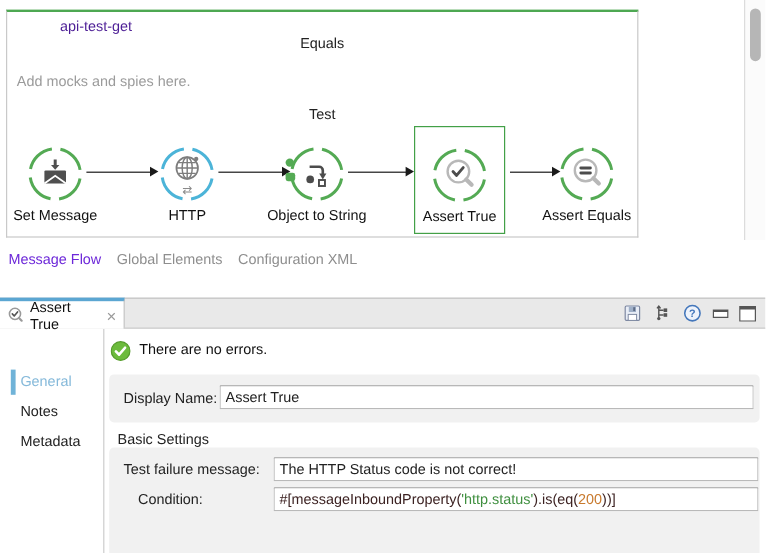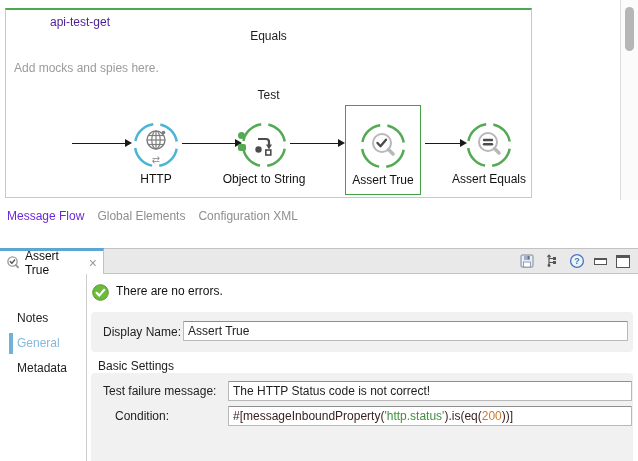--- a/index.html
+++ b/index.html
@@ -86,20 +86,32 @@
     <div class="flow-title">api-test-get</div>
     <div class="phase-label setup-label">Equals</div>
     <div class="hint">Add mocks and spies here.</div>
     <div class="phase-label test-label">Test</div>
 
     <div class="arrow" style="left:66px;width:58px;"></div>
     <div class="arrow" style="left:176px;width:58px;"></div>
     <div class="arrow" style="left:284px;width:53px;"></div>
     <div class="arrow" style="left:419px;width:40px;"></div>
 
+    <div class="node" style="left:2px;">
+      <svg class="ring" viewBox="0 0 48 48">
+        <circle cx="24" cy="24" r="21" fill="none" stroke="#54aa54" stroke-width="2.5" stroke-dasharray="26 7" stroke-dashoffset="13" transform="rotate(-45 24 24)"></circle>
+      </svg>
+      <svg class="node-icon" width="24" height="24" viewBox="0 0 24 24">
+        <path d="M12 1 v5" stroke="#4f4f4f" stroke-width="2.5"></path>
+        <path d="M8.5 5.5 L15.5 5.5 L12 9.5 Z" fill="#4f4f4f"></path>
+        <rect x="3" y="10" width="18" height="11" rx="1" fill="#4f4f4f"></rect>
+        <path d="M3 21 L12 14.5 L21 21" fill="none" stroke="#fff" stroke-width="1.5"></path>
+      </svg>
+      <div class="nlabel">Set Message</div>
+    </div>
 
     <div class="node" style="left:112px;">
       <svg class="ring" viewBox="0 0 48 48">
         <circle cx="24" cy="24" r="21" fill="none" stroke="#4cb4d8" stroke-width="2.5" stroke-dasharray="26 7" stroke-dashoffset="13" transform="rotate(-45 24 24)"></circle>
       </svg>
       <svg class="node-icon" width="26" height="26" viewBox="0 0 26 26" style="top:23px;">
         <circle cx="13" cy="12" r="9" fill="#fff" stroke="#7d7d7d" stroke-width="1.4"></circle>
         <ellipse cx="13" cy="12" rx="4.2" ry="9" fill="none" stroke="#7d7d7d" stroke-width="1.2"></ellipse>
         <line x1="4" y1="12" x2="22" y2="12" stroke="#7d7d7d" stroke-width="1.2"></line>
         <line x1="6" y1="7.5" x2="20" y2="7.5" stroke="#7d7d7d" stroke-width="1.2"></line>
@@ -201,22 +213,22 @@
             <span class="min-glyph"></span>
           </span>
         <span class="tool">
             <span class="max-glyph"></span>
           </span>
       </div>
     </div>
 
     <div class="pbody">
       <div class="psidebar">
+        <div class="pside-item active">General</div>
         <div class="pside-item">Notes</div>
-        <div class="pside-item active">General</div>
         <div class="pside-item">Metadata</div>
       </div>
 
       <div class="pcontent">
         <div class="noerr">
           <svg width="17" height="17" viewBox="0 0 17 17">
             <circle cx="8.5" cy="8.5" r="7.8" fill="#6cbb3c" stroke="#549b2a"></circle>
             <path d="M4.6 8.8 l2.6 2.8 5 -5.8" fill="none" stroke="#fff" stroke-width="2.2" stroke-linecap="round" stroke-linejoin="round"></path>
           </svg>
           <span>There are no errors.</span>

